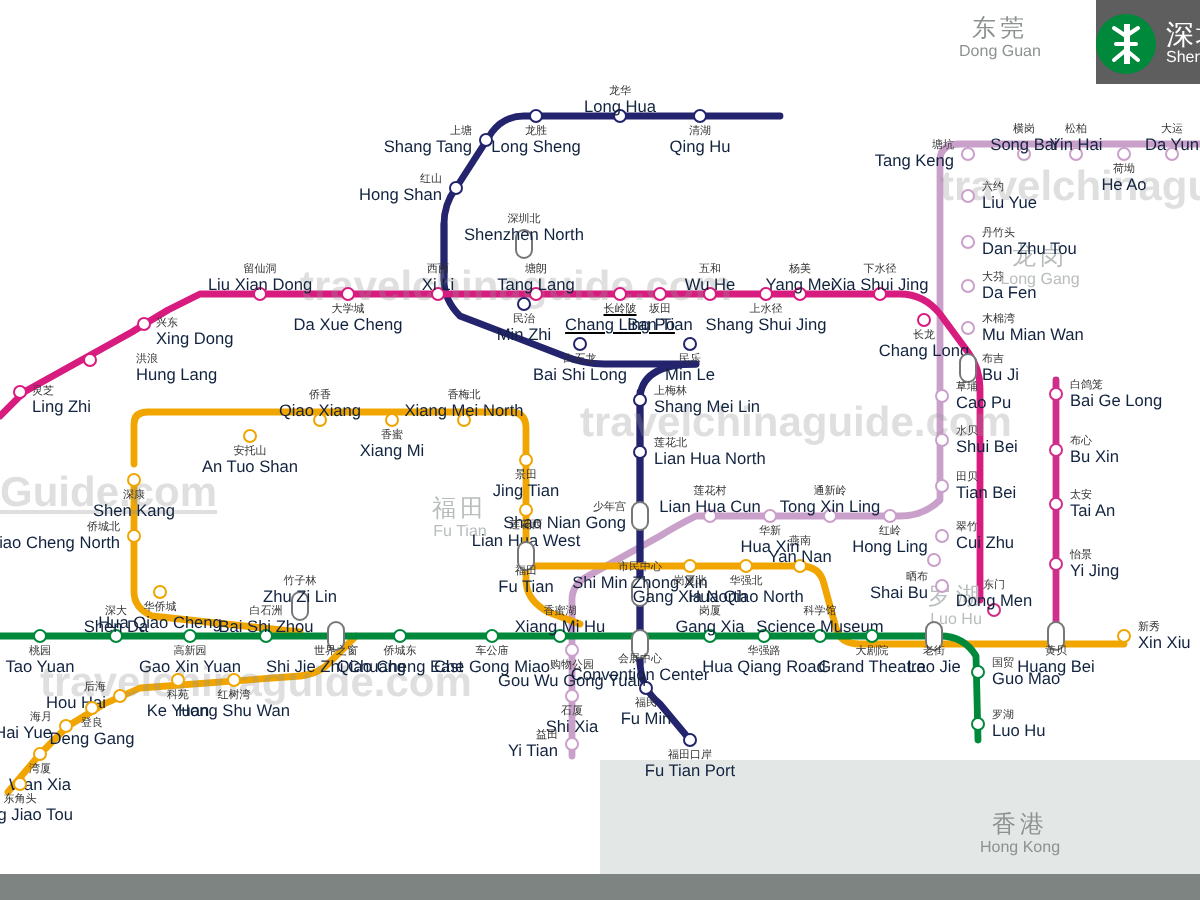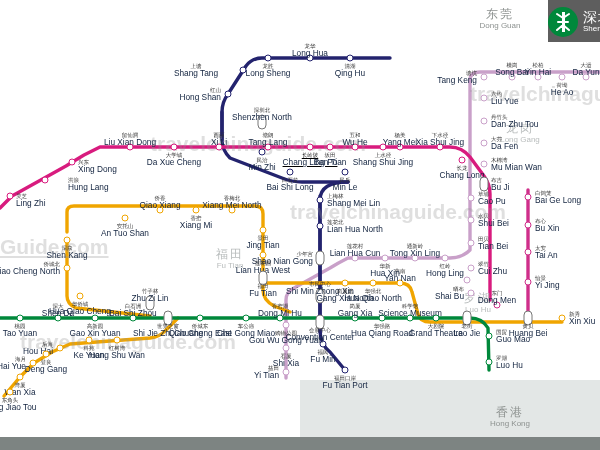--- a/index.html
+++ b/index.html
@@ -233,21 +233,21 @@
       <div class="lab c" style="left: 310px; top: 63px; width: 80px;">
         <span class="cn">清湖</span>
         <span class="en">Qing Hu</span>
       </div>
       <div class="st l4" style="left: 268px; top: 58px;"></div>
       <div class="lab c" style="left: 228px; top: 63px; width: 80px;">
         <span class="cn">龙胜</span>
         <span class="en">Long Sheng</span>
       </div>
       <div class="st l4" style="left: 243px; top: 70px;"></div>
-      <div class="lab l" style="left: 156px; top: 63px; width: 80px; text-align: center;">
+      <div class="lab l" style="left: 156px; top: 63px; width: 80px;">
         <span class="cn">上塘</span>
         <span class="en">Shang Tang</span>
       </div>
       <div class="st l4" style="left: 228px; top: 94px;"></div>
       <div class="lab l" style="left: 141px; top: 87px; width: 80px;">
         <span class="cn">红山</span>
         <span class="en">Hong Shan</span>
       </div>
       <div class="st l4" style="left: 262px; top: 152px;"></div>
       <div class="lab c" style="left: 222px; top: 157px; width: 80px;">
@@ -400,21 +400,21 @@
         <span class="en">Qiao Cheng East</span>
       </div>
       <div class="st lg" style="left: 246px; top: 318px;"></div>
       <div class="lab c" style="left: 206px; top: 323px; width: 80px;">
         <span class="cn">车公庙</span>
         <span class="en">Che Gong Miao</span>
       </div>
       <div class="st lg" style="left: 280px; top: 318px;"></div>
       <div class="lab c" style="left: 240px; top: 303px; width: 80px;">
         <span class="cn">香蜜湖</span>
-        <span class="en">Dong Mi Hu</span>
+        <span class="en">Xiang Mi Hu</span>
       </div>
       <div class="st lg" style="left: 355px; top: 318px;"></div>
       <div class="lab c" style="left: 315px; top: 303px; width: 80px;">
         <span class="cn">岗厦</span>
         <span class="en">Gang Xia</span>
       </div>
       <div class="st lg" style="left: 382px; top: 318px;"></div>
       <div class="lab c" style="left: 342px; top: 323px; width: 80px;">
         <span class="cn">华强路</span>
         <span class="en">Hua Qiang Road</span>

